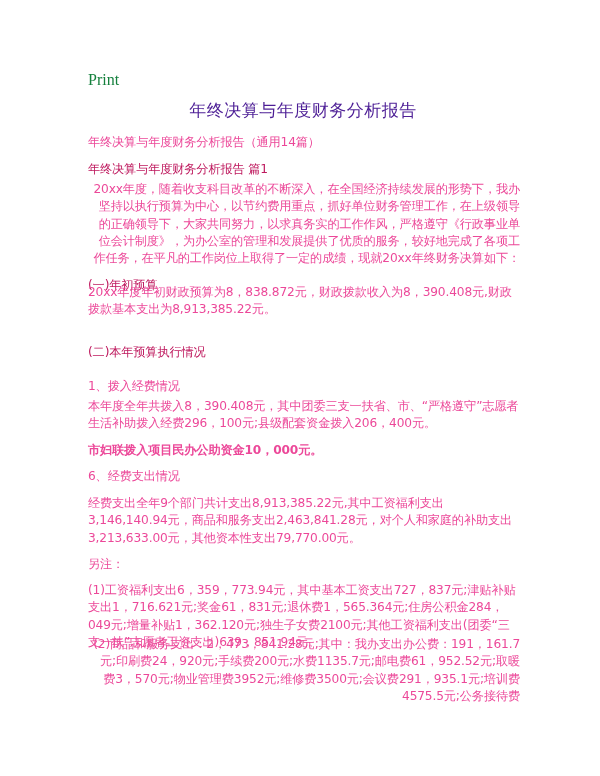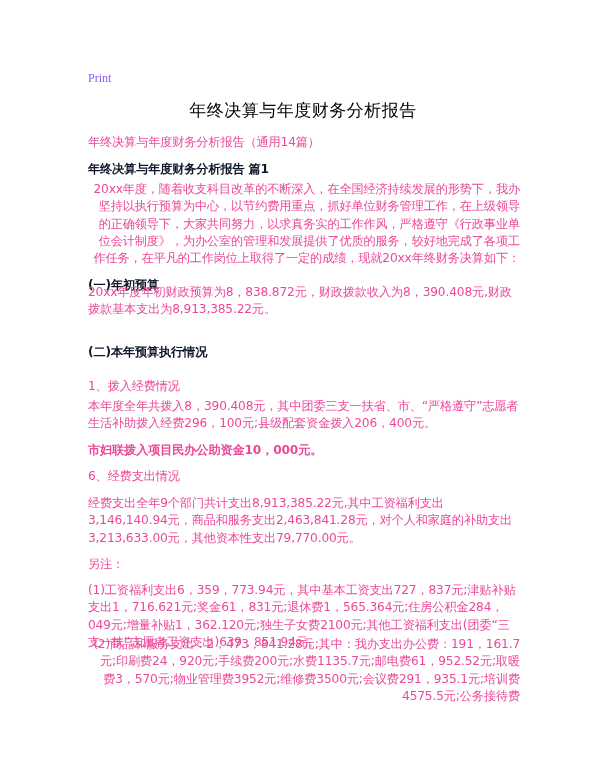--- a/index.html
+++ b/index.html
@@ -1,24 +1,24 @@
 <!DOCTYPE html>
 <html><head>
   <meta charset="utf-8">
   <style>
     html, body { margin: 0; padding: 0; background: #ffffff; }
     body {
       width: 600px; height: 776px; overflow: hidden; position: relative;
       font-family: "DejaVu Sans", "Liberation Sans", sans-serif;
       color: #1a1a1a;
     }
-    .print { position: absolute; left: 88px; top: 71px; font-family: "Liberation Serif", "DejaVu Serif", serif; font-size: 12px; color: #8b5cf6; }
-    .title { position: absolute; left: 88px; width: 430px; top: 99px; text-align: center; font-size: 17px; color: #000000; letter-spacing: 0.5px; }
+    .print { position: absolute; left: 88px; top: 71px; font-family: "Liberation Serif", "DejaVu Serif", serif; font-size: 16px; color: #15803d; }
+    .title { position: absolute; left: 88px; width: 430px; top: 99px; text-align: center; font-size: 17px; color: #4c1d95; letter-spacing: 0.5px; }
     .p { position: absolute; left: 88px; width: 432px; font-size: 12.2px; line-height: 17.3px; color: #ec4899; letter-spacing: -0.15px; }
-    .h { font-weight: bold; color: #0f172a; }
+    .h { font-weight: normal; color: #be185d; }
   </style>
 </head>
 <body>
 
 <div class="print">Print</div>
 
 <div class="title">年终决算与年度财务分析报告</div>
 
 <div class="p" style="top:134px;">年终决算与年度财务分析报告（通用14篇）</div>
 

